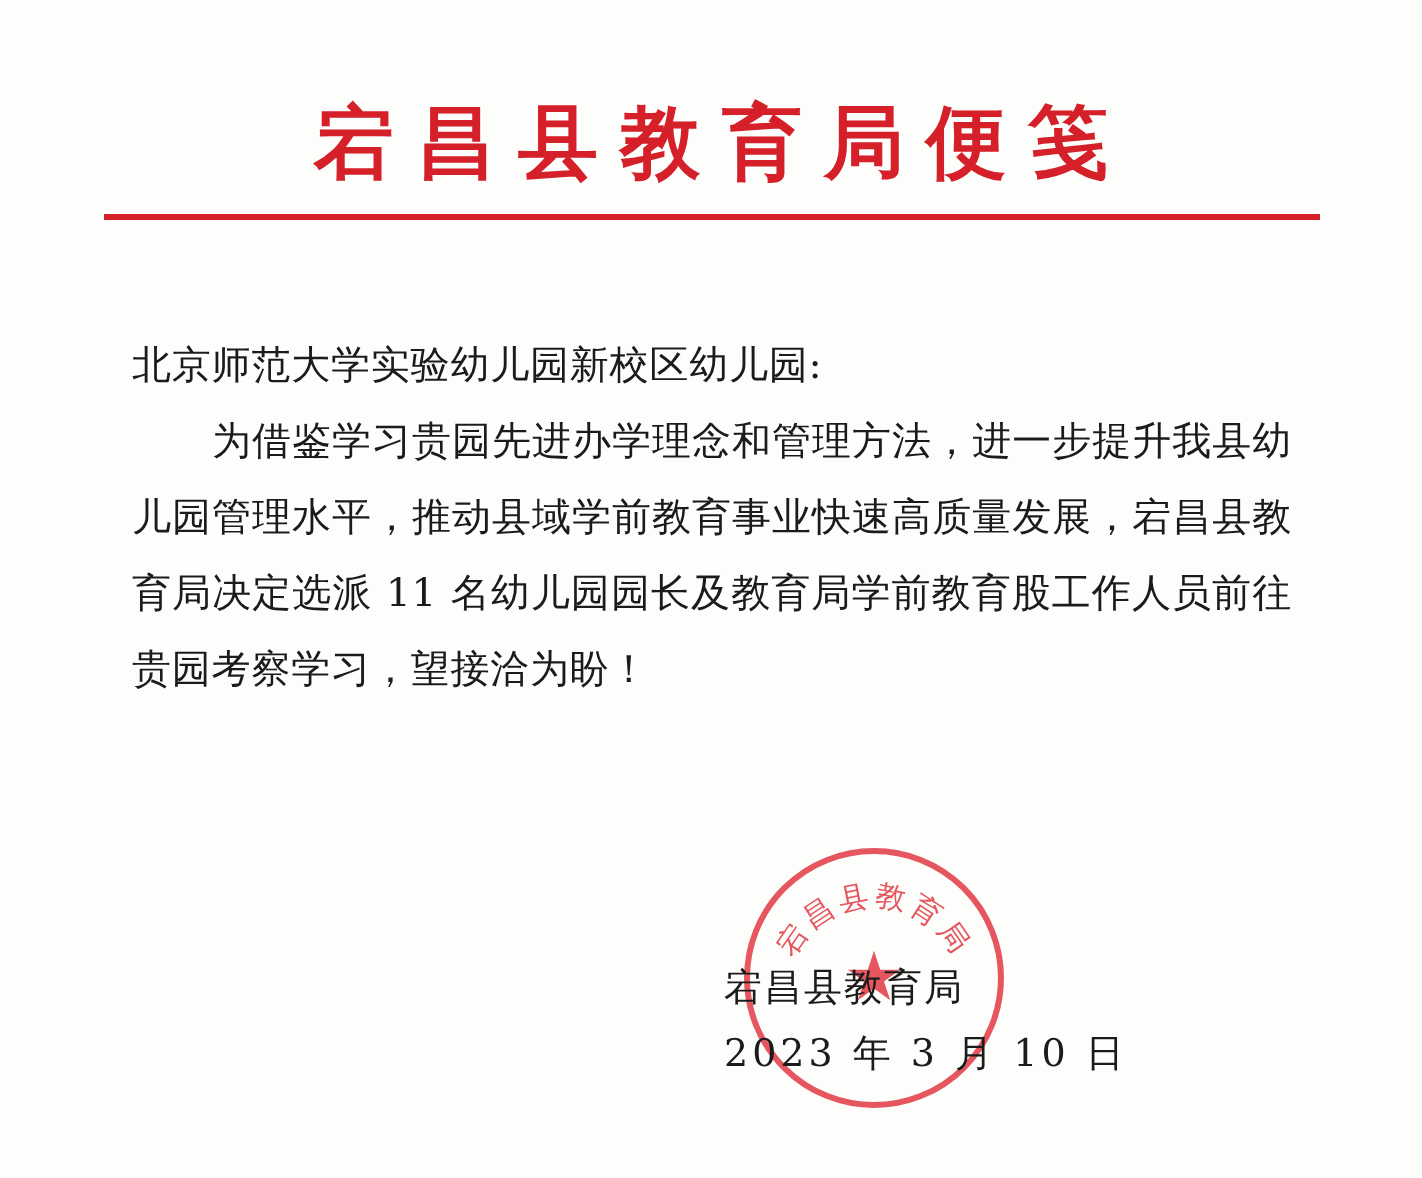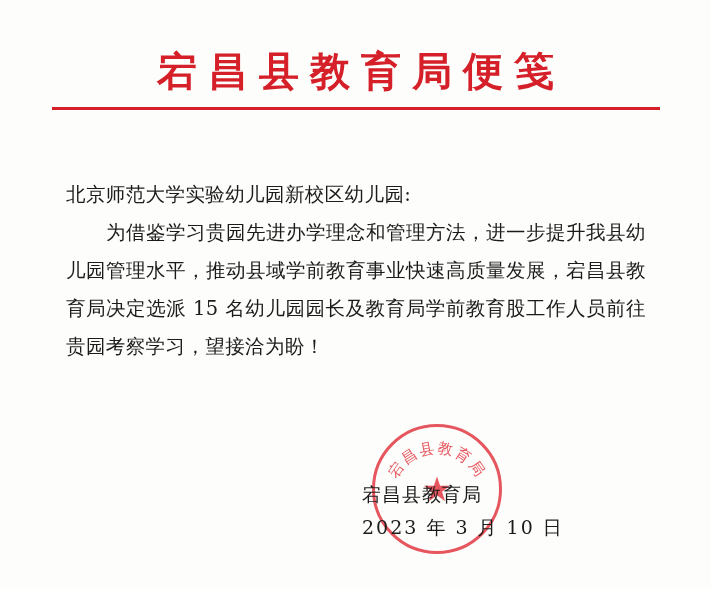--- a/index.html
+++ b/index.html
@@ -43,21 +43,21 @@
     top: 107px;
     width: 608px;
     height: 3px;
     background: #d5202a;
   }
 
   
   .body-text {
     position: absolute;
     left: 66px;
-    top: 176px;
+    top: 164px;
     width: 580px;
     color: #1b1b1b;
     font-size: 19.5px;
     line-height: 38px;
     font-family: "DejaVu Serif", "Liberation Serif", serif;
     letter-spacing: 0.4px;
   }
 
   .salutation {
     display: block;
@@ -135,21 +135,21 @@
 <body>
 
 <div class="page">
 
   <div class="doc-title">宕昌县教育局便笺</div>
 
   <div class="title-rule"></div>
 
   <div class="body-text">
     <span class="salutation">北京师范大学实验幼儿园新校区幼儿园:</span>
-    <span class="para">为借鉴学习贵园先进办学理念和管理方法，进一步提升我县幼儿园管理水平，推动县域学前教育事业快速高质量发展，宕昌县教育局决定选派 15 名幼儿园园长及教育局学前教育股工作人员前往贵园考察学习，望接洽为盼！</span>
+    <span class="para">为借鉴学习贵园先进办学理念和管理方法，进一步提升我县幼儿园管理水平，推动县域学前教育事业快速高质量发展，宕昌县教育局决定选派 11 名幼儿园园长及教育局学前教育股工作人员前往贵园考察学习，望接洽为盼！</span>
   </div>
 
   <div class="seal">
     <svg class="seal-arc" viewBox="0 0 124 124">
       <defs>
         <path id="sealArcPath" d="M 18,70 A 44,44 0 0 1 106,70" fill="none"></path>
       </defs>
       <text>
         <textPath href="#sealArcPath" startOffset="50%" text-anchor="middle" id="sealTopText">宕昌县教育局</textPath>
       </text>

